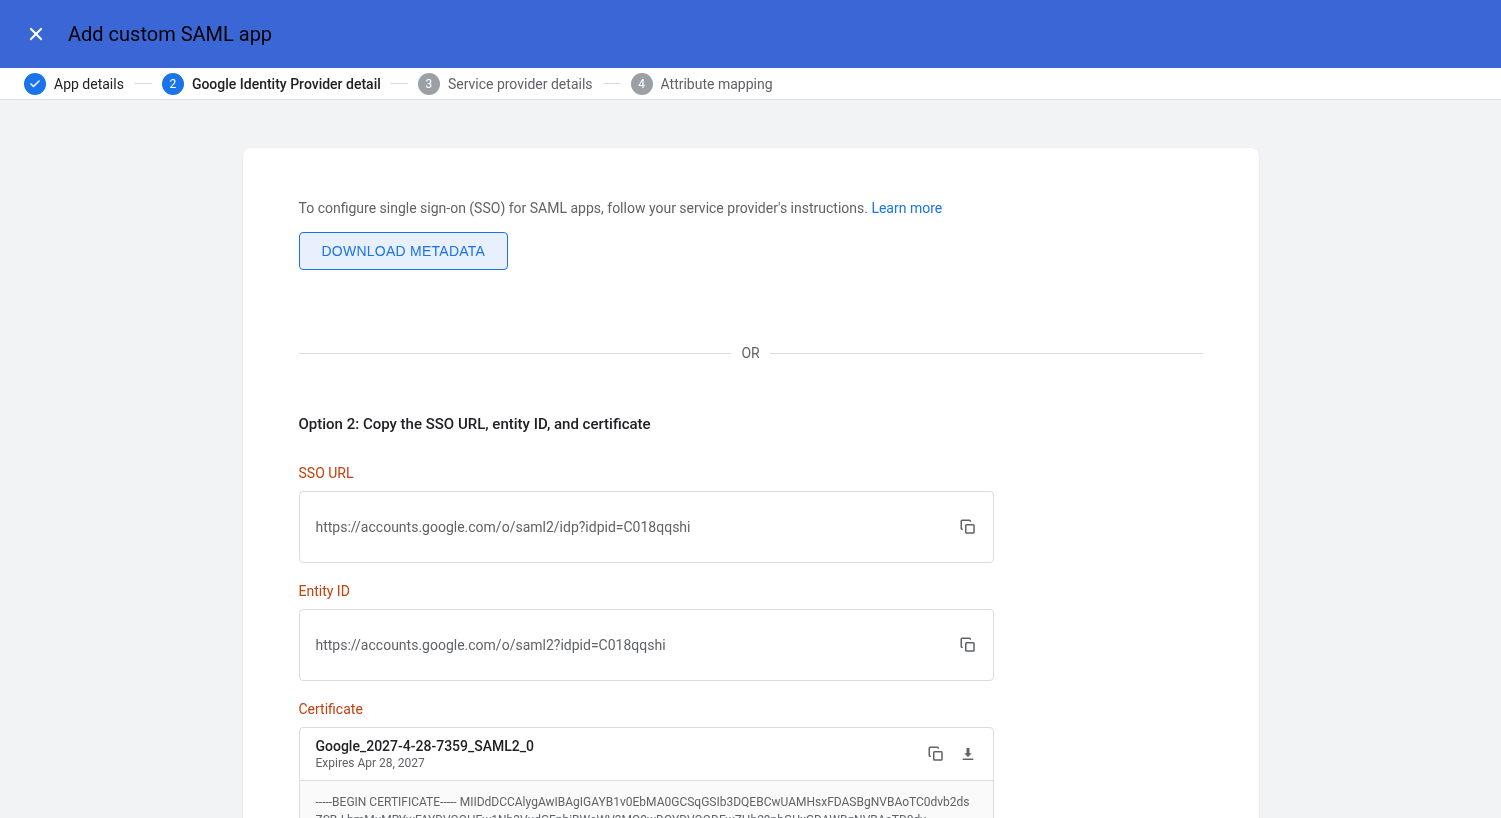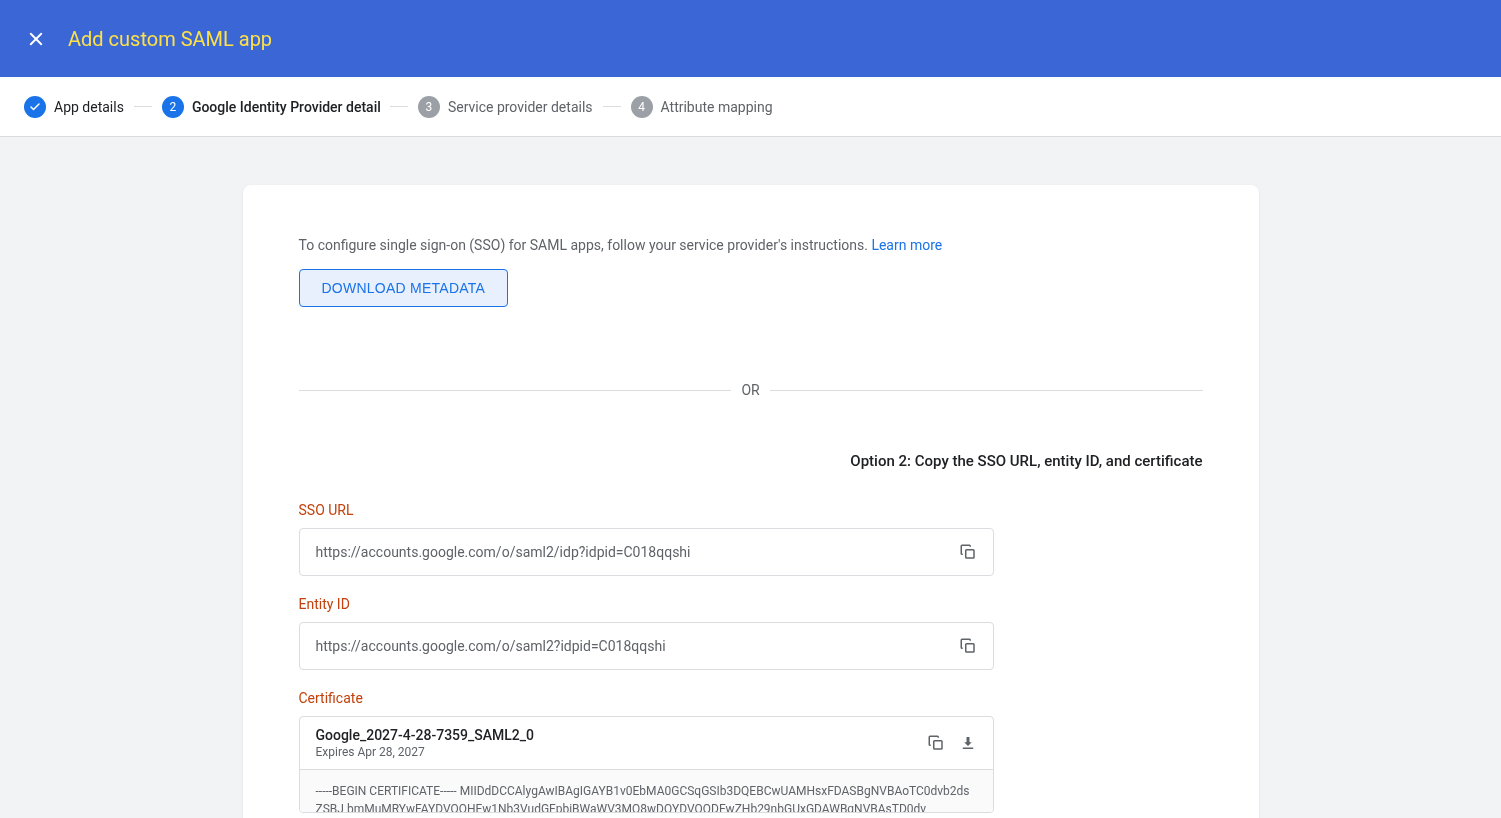--- a/index.html
+++ b/index.html
@@ -7,22 +7,22 @@
       font-family: 'Google Sans', Roboto, Arial, sans-serif;
       background: #f1f3f4;
       color: #202124;
       font-size: 14px;
       overflow-x: hidden;
     }
 
     
     .header {
       background: #3b67d6;
-      color: #fde047;
-      height: 77px;
+      color: #000000;
+      height: 68px;
       display: flex;
       align-items: center;
       padding: 8px 24px;
     }
     .header .close-btn {
       width: 24px;
       height: 24px;
       cursor: pointer;
       display: flex;
       align-items: center;
@@ -30,21 +30,21 @@
       margin-right: 20px;
     }
     .header .title {
       font-size: 20px;
       font-weight: 400;
     }
 
     
     .stepper {
       background: #fff;
-      height: 60px;
+      height: 32px;
       display: flex;
       align-items: center;
       padding: 0 24px;
       border-bottom: 1px solid #dadce0;
     }
     .step {
       display: flex;
       align-items: center;
     }
     .step-circle {
@@ -145,21 +145,21 @@
       font-size: 14px;
       color: #c2410c;
       margin-bottom: 10px;
       margin-top: 20px;
     }
     .field-label:first-of-type { margin-top: 0; }
 
     .readonly-field {
       border: 1px solid #dadce0;
       border-radius: 4px;
-      padding: 14px 16px;
+      padding: 26px 16px;
       display: flex;
       align-items: center;
       width: 695px;
     }
     .readonly-field .value {
       flex: 1;
       color: #5f6368;
       font-size: 14px;
       font-family: inherit;
     }
@@ -266,21 +266,21 @@
 
 
     <button class="download-btn">DOWNLOAD METADATA</button>
 
     <div class="or-divider">
       <div class="line"></div>
       <div class="or-text">OR</div>
       <div class="line"></div>
     </div>
 
-    <h3 class="option-heading" style="margin-bottom: 32px; text-align: right;">Option 2: Copy the SSO URL, entity ID, and certificate</h3>
+    <h3 class="option-heading" style="margin-bottom: 32px;">Option 2: Copy the SSO URL, entity ID, and certificate</h3>
 
     <div class="field-label">SSO URL</div>
     <div class="readonly-field">
       <div class="value">https://accounts.google.com/o/saml2/idp?idpid=C018qqshi</div>
       <div class="copy-btn">
         <svg width="18" height="18" viewBox="0 0 24 24" fill="none" stroke="currentColor" stroke-width="2">
           <rect x="9" y="9" width="11" height="11" rx="1"></rect>
           <path d="M5 15H4a1 1 0 0 1-1-1V4a1 1 0 0 1 1-1h10a1 1 0 0 1 1 1v1"></path>
         </svg>
       </div>

